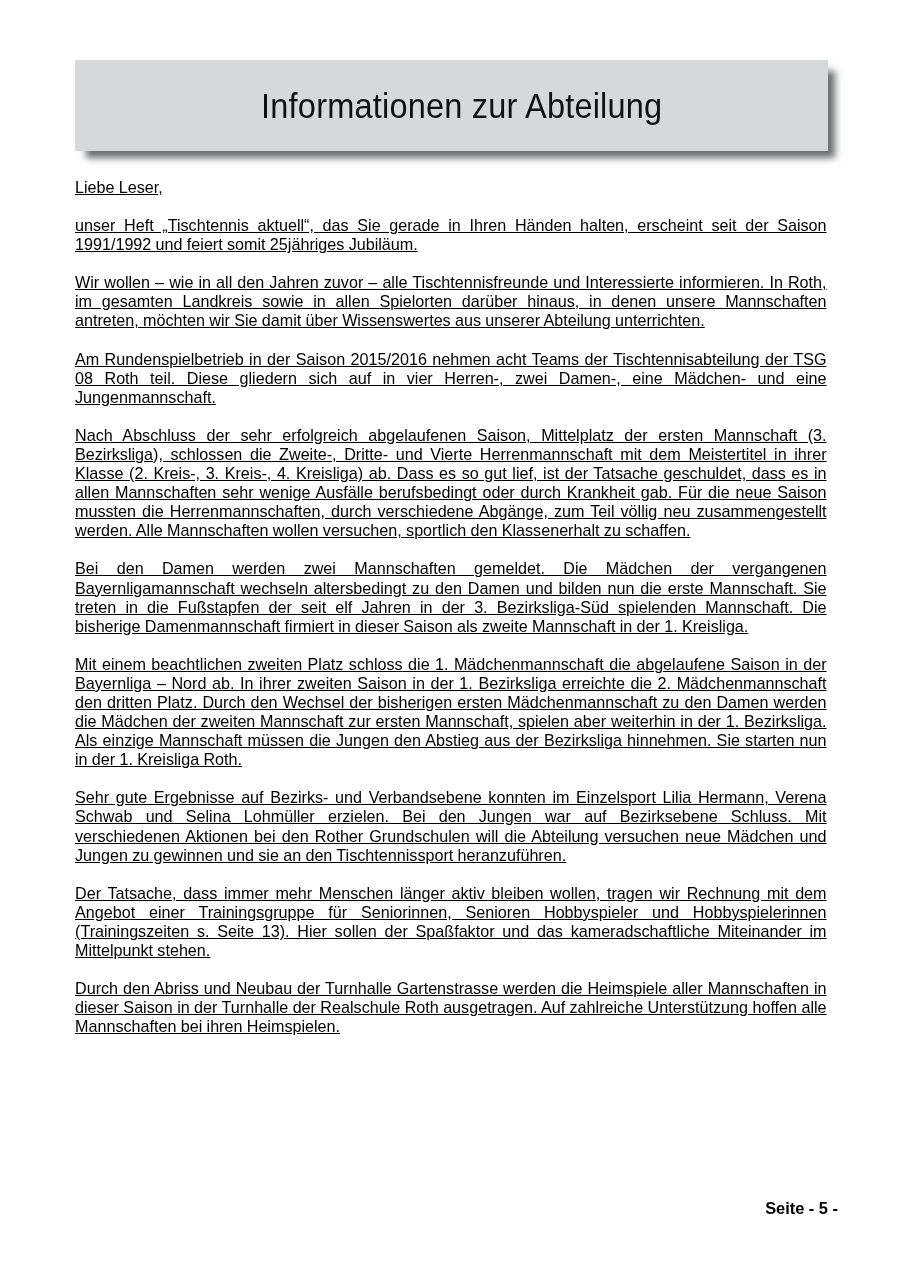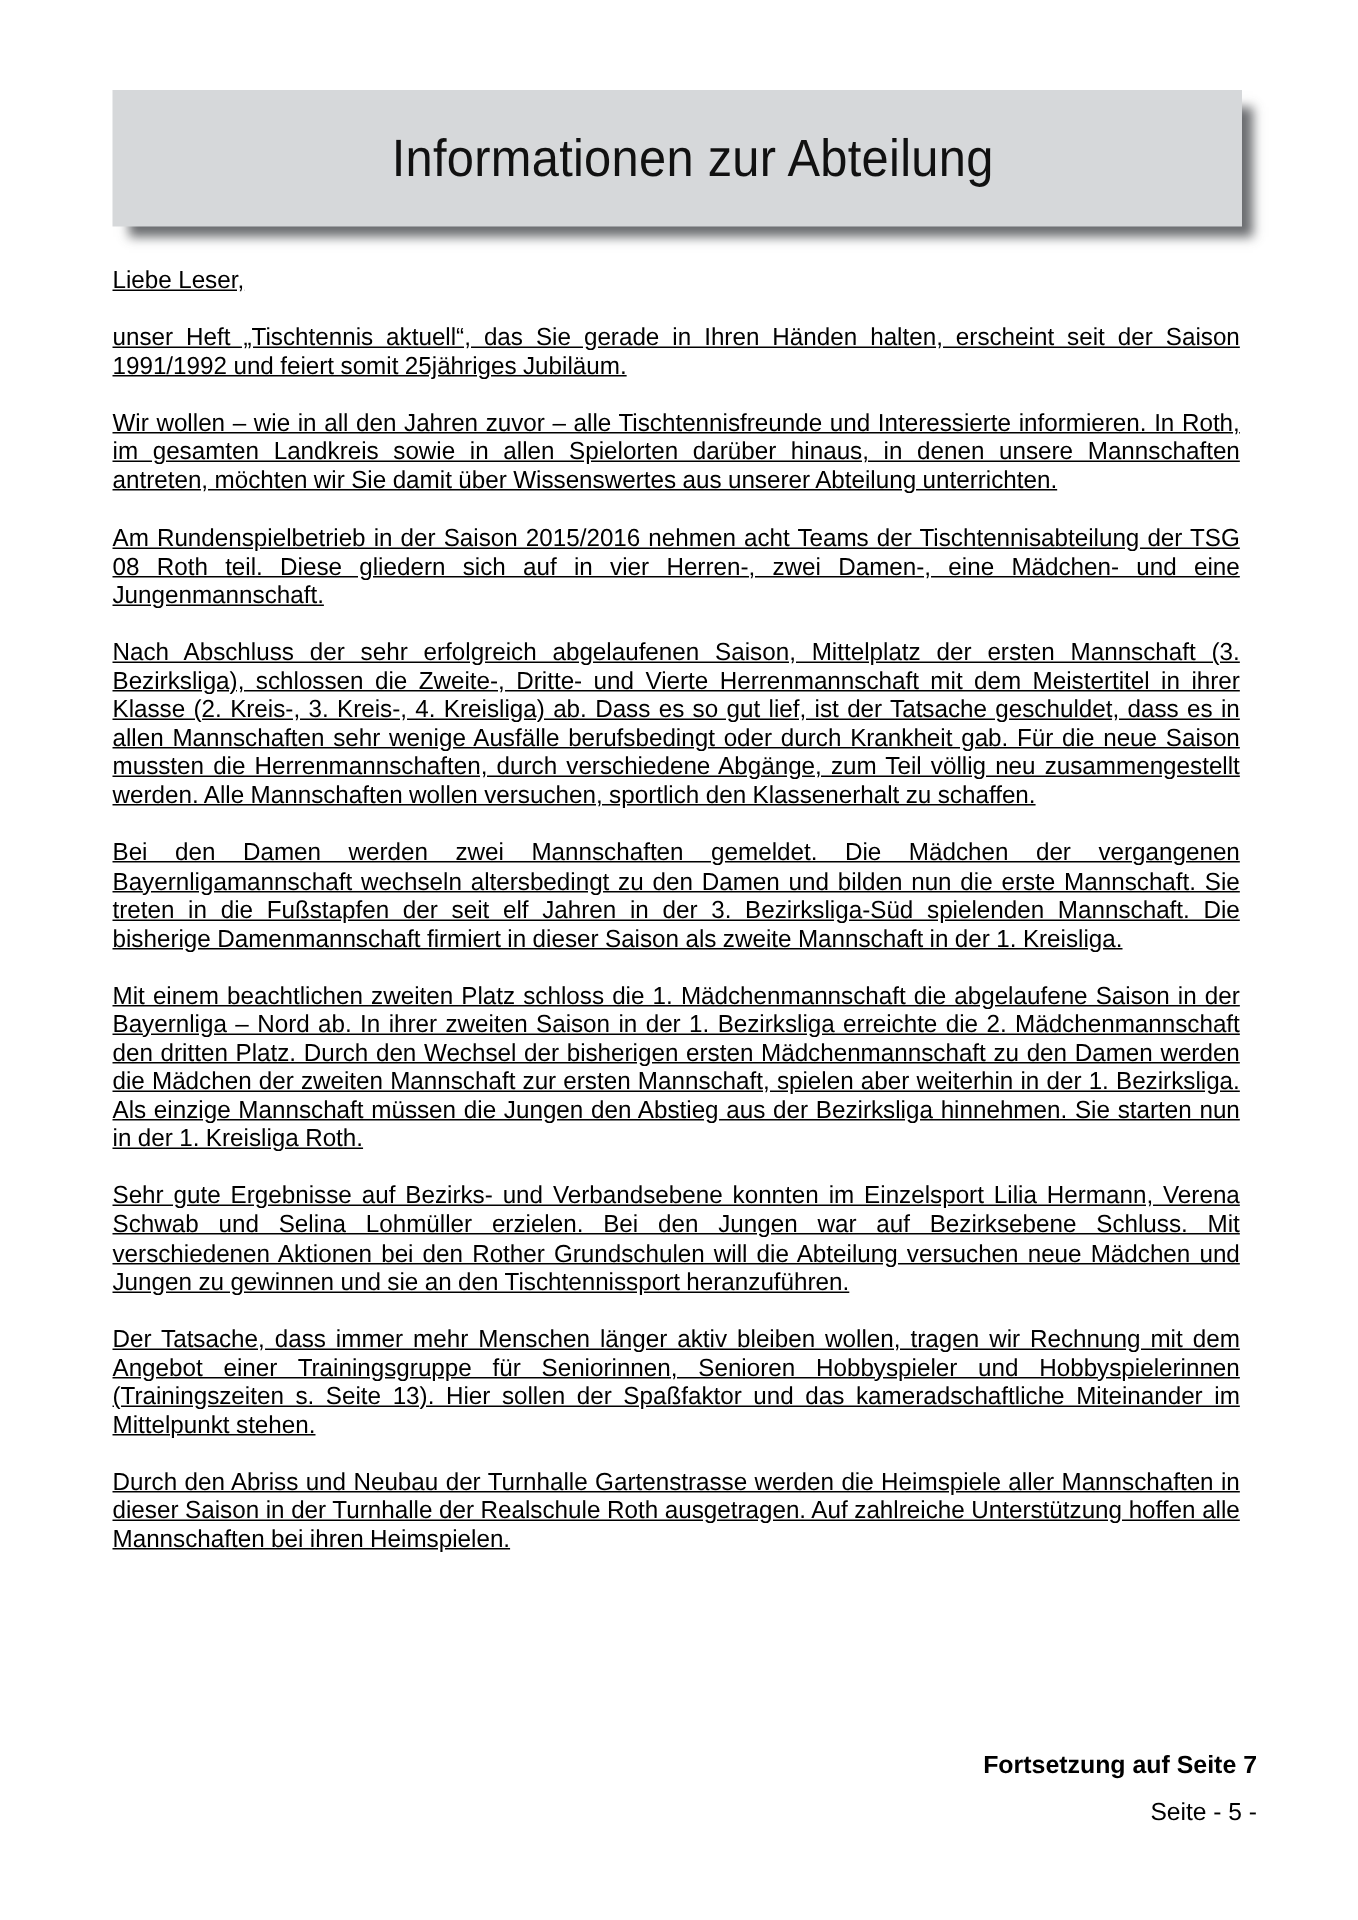--- a/index.html
+++ b/index.html
@@ -91,21 +91,21 @@
     font-weight: bold;
     line-height: 20px;
   }
   .footer-pagenum {
     position: absolute;
     top: 1198px;
     left: 75px;
     width: 763px;
     text-align: right;
     font-size: 16.4px;
-    font-weight: 400;
+    font-weight: 700;
     line-height: 20px;
   }
 </style>
 </head>
 <body>
 
 <div class="page">
 
   <div class="header-wrap">
     <div class="header-box">
@@ -130,17 +130,16 @@
     <p class="para">Mit einem beachtlichen zweiten Platz schloss die 1. Mädchenmannschaft die abgelaufene Saison in der Bayernliga – Nord ab. In ihrer zweiten Saison in der 1. Bezirksliga erreichte die 2. Mädchenmannschaft den dritten Platz. Durch den Wechsel der bisherigen ersten Mädchenmannschaft zu den Damen werden die Mädchen der zweiten Mannschaft zur ersten Mannschaft, spielen aber weiterhin in der 1. Bezirksliga. Als einzige Mannschaft müssen die Jungen den Abstieg aus der Bezirksliga hinnehmen. Sie starten nun in der 1. Kreisliga Roth.</p>
 
     <p class="para">Sehr gute Ergebnisse auf Bezirks- und Verbandsebene konnten im Einzelsport Lilia Hermann, Verena Schwab und Selina Lohmüller erzielen. Bei den Jungen war auf Bezirksebene Schluss. Mit verschiedenen Aktionen bei den Rother Grundschulen will die Abteilung versuchen neue Mädchen und Jungen zu gewinnen und sie an den Tischtennissport heranzuführen.</p>
 
     <p class="para">Der Tatsache, dass immer mehr Menschen länger aktiv bleiben wollen, tragen wir Rechnung mit dem Angebot einer Trainingsgruppe für Seniorinnen, Senioren Hobbyspieler und Hobbyspielerinnen (Trainingszeiten s. Seite 13). Hier sollen der Spaßfaktor und das kameradschaftliche Miteinander im Mittelpunkt stehen.</p>
 
     <p class="para">Durch den Abriss und Neubau der Turnhalle Gartenstrasse werden die Heimspiele aller Mannschaften in dieser Saison in der Turnhalle der Realschule Roth ausgetragen. Auf zahlreiche Unterstützung hoffen alle Mannschaften bei ihren Heimspielen.</p>
 
   </div>
 
-  <div class="footer-continue">Fortsetzung auf Seite 7</div>
 
   <div class="footer-pagenum">Seite - 5 -</div>
 
 </div>
 
 </body></html>

